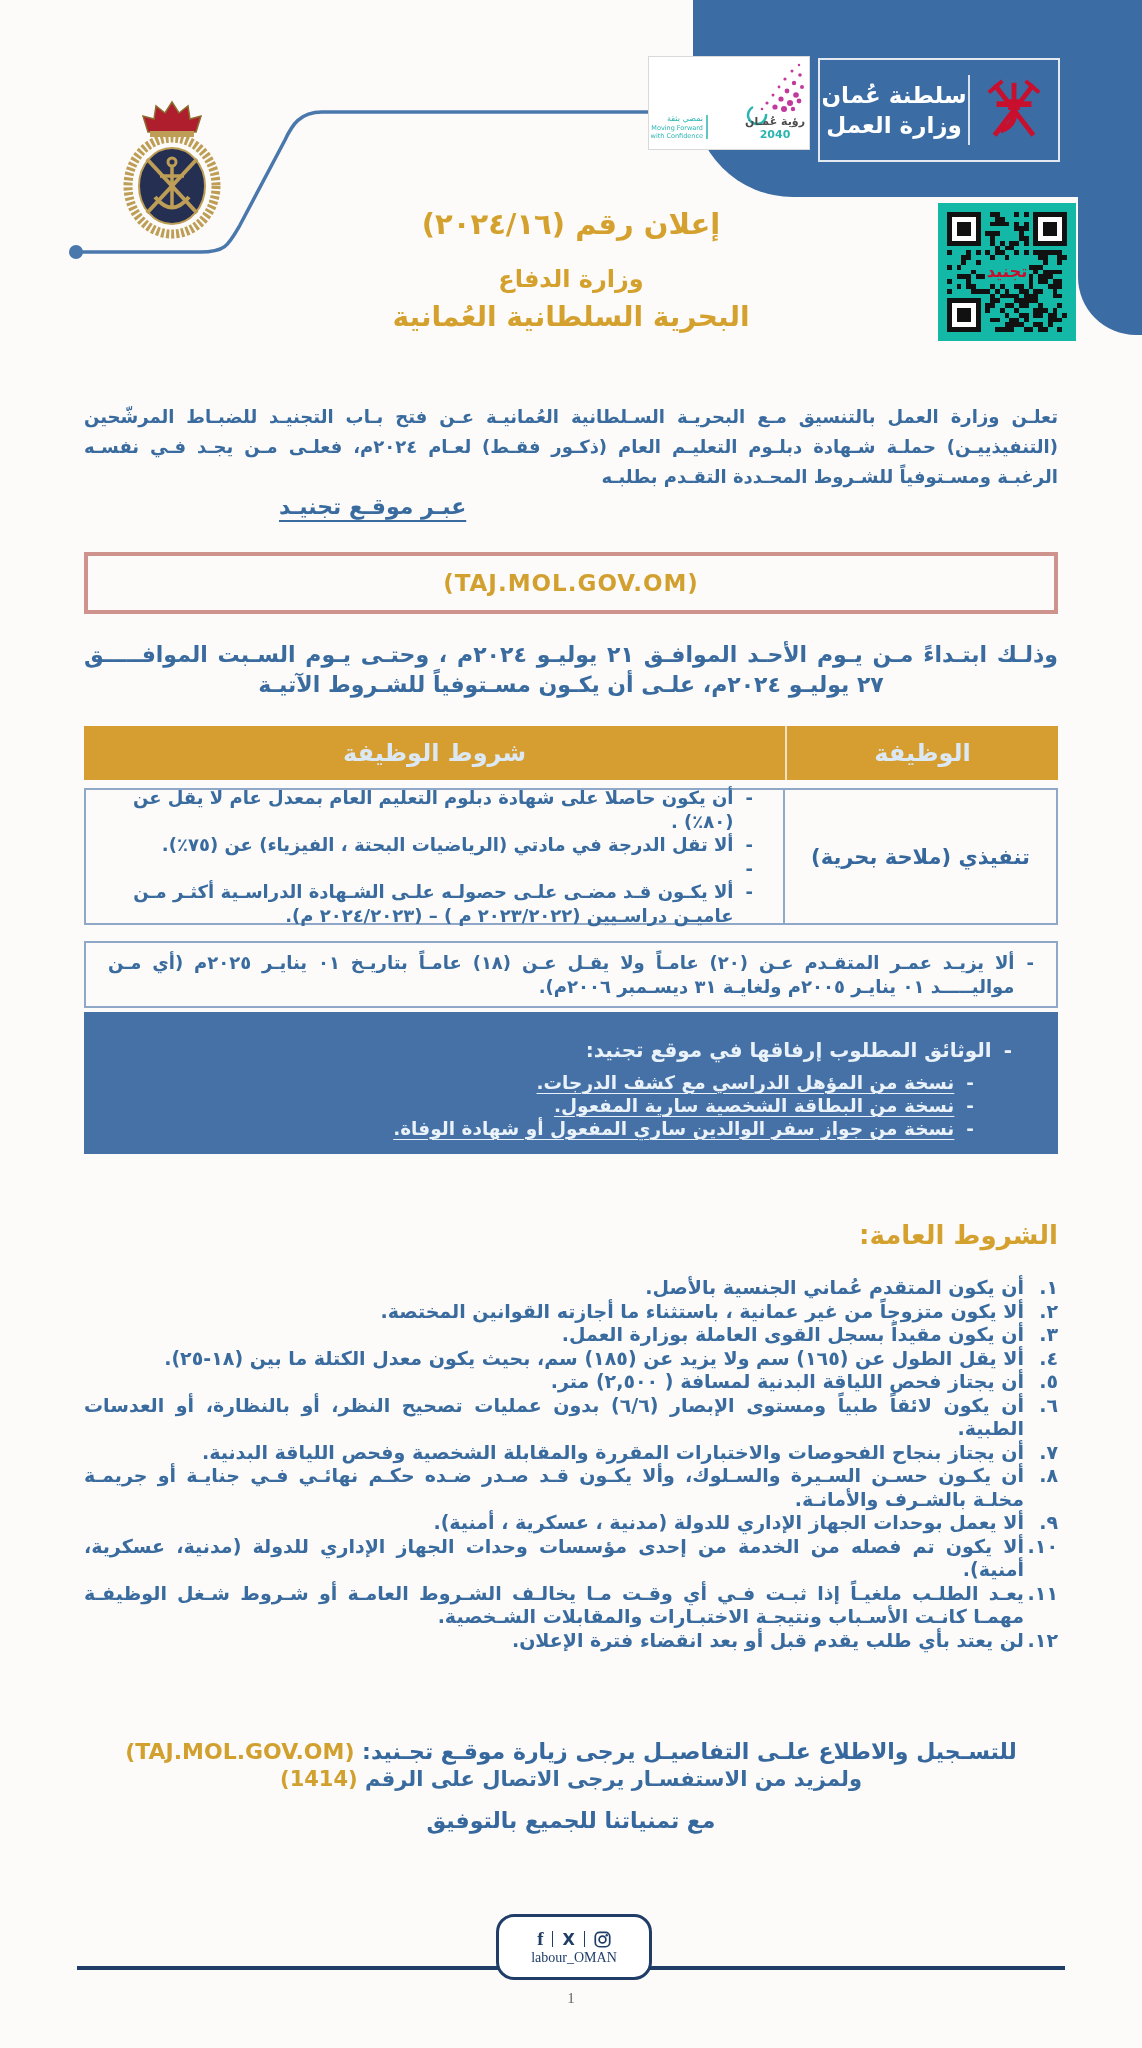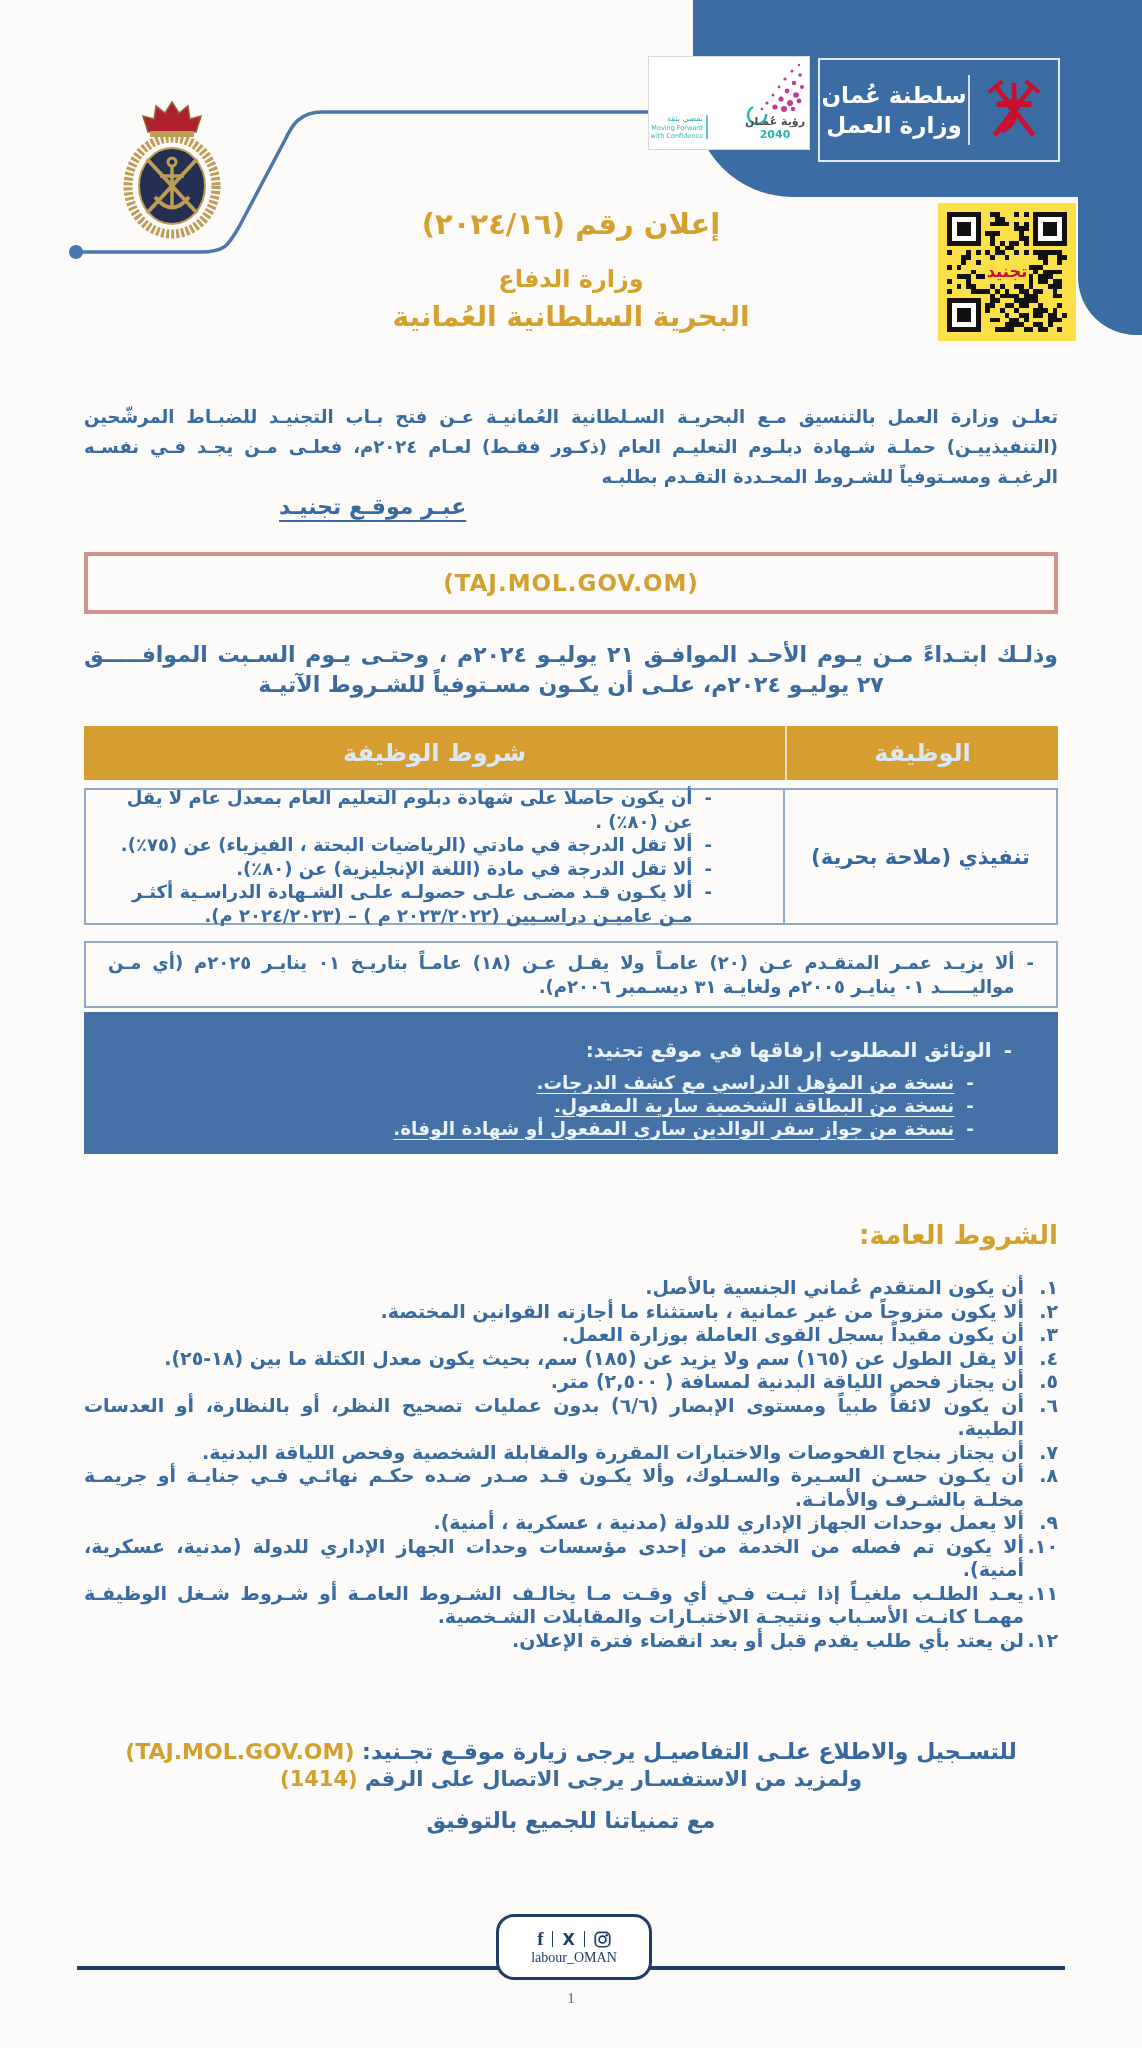--- a/index.html
+++ b/index.html
@@ -12,21 +12,21 @@
              border-bottom-left-radius:58px;}
   .curve-line{position:absolute;left:60px;top:95px;width:600px;height:175px;}
   .crest{position:absolute;left:116px;top:100px;width:112px;height:140px;}
   .vision-box{position:absolute;left:648px;top:56px;width:162px;height:94px;background:#fff;
               border:1px solid #d9d9d9;box-sizing:border-box;}
   .mol-box{position:absolute;left:818px;top:58px;width:242px;height:104px;border:2px solid rgba(255,255,255,.85);
            box-sizing:border-box;display:flex;flex-direction:row;align-items:center;}
   .mol-text{flex:1;text-align:center;color:#fff;font-weight:bold;line-height:30px;font-size:23px;}
   .mol-divider{width:2px;height:70px;background:rgba(255,255,255,.8);}
   .mol-emblem{width:88px;display:flex;align-items:center;justify-content:center;}
-  .qr-box{position:absolute;left:938px;top:203px;width:138px;height:138px;background:#fde047;
+  .qr-box{position:absolute;left:938px;top:203px;width:138px;height:138px;background:#14b8a6;
           display:flex;align-items:center;justify-content:center;}
   .qr-box svg{width:120px;height:120px;}
   
   .titles{position:absolute;left:0;right:0;top:207px;text-align:center;direction:rtl;}
   .t-announce{font-size:29px;font-weight:bold;color:#D5A12E;}
   .t-dept{font-size:24px;font-weight:bold;color:#D5A12E;margin-top:24px;}
   .t-navy{font-size:28px;font-weight:bold;color:#D5A12E;margin-top:7px;}
   .t-subject{font-size:26px;font-weight:bold;color:#D5A12E;margin-top:8px;}
   
   .content{position:absolute;left:84px;top:402px;width:974px;direction:rtl;color:#3A6B9F;}
@@ -39,21 +39,21 @@
   .dates{font-size:22px;font-weight:bold;line-height:30px;text-align:justify;text-align-last:center;
          margin:26px 0 0 0;}
   
   .jtable{margin-top:26px;}
   .thead{display:flex;height:54px;background:#D69E30;color:#DCE9F5;font-weight:bold;font-size:24px;}
   .hcell{display:flex;align-items:center;justify-content:center;}
   .hcell-job{width:271px;border-left:2px solid rgba(255,255,255,.7);text-align:right;}
   .hcell-cond{flex:1;}
   .trow{display:flex;margin-top:8px;border:2px solid #8FA8C8;height:137px;box-sizing:border-box;}
   .cell-job{width:271px;border-left:2px solid #8FA8C8;display:flex;align-items:center;justify-content:center;
-            font-size:21px;font-weight:bold;color:#36689E;margin-left:41px;}
+            font-size:21px;font-weight:bold;color:#36689E;}
   .cell-cond{flex:1;display:flex;flex-direction:column;justify-content:center;padding:6px 30px;}
   .cond-item{display:flex;font-size:18px;font-weight:bold;line-height:23.5px;}
   .dash{margin-left:12px;}
   .age-row{margin-top:16px;border:2px solid #8FA8C8;padding:8px 22px;display:flex;
            font-size:18px;font-weight:bold;line-height:23.5px;text-align:justify;}
   
   .docs-box{margin-top:4px;background:#4571A7;color:#E9F1F9;padding:26px 46px 14px 30px;}
   .docs-title{display:flex;font-size:20px;font-weight:bold;}
   .docs-list{margin:9px 38px 0 0;}
   .docs-item{display:flex;font-size:18.5px;font-weight:bold;line-height:23px;}
@@ -376,21 +376,20 @@
           <div class="cond-item">
               <span class="dash">-</span>
               <span>أن يكون حاصلا على شهادة دبلوم التعليم العام بمعدل عام لا يقل عن (٨٠٪) .</span>
             </div>
           <div class="cond-item">
               <span class="dash">-</span>
               <span>ألا تقل الدرجة في مادتي (الرياضيات البحتة ، الفيزياء) عن (٧٥٪).</span>
             </div>
           <div class="cond-item">
               <span class="dash">-</span>
-              <span>ألا تقل الدرجة في مادة (اللغة الإنجليزية) عن (٨٠٪).</span>
             </div>
           <div class="cond-item">
               <span class="dash">-</span>
               <span>ألا يكـون قـد مضـى علـى حصولـه علـى الشـهادة الدراسـية أكثـر مـن عاميـن دراسـيين (٢٠٢٣/٢٠٢٢ م ) – (٢٠٢٤/٢٠٢٣ م).</span>
             </div>
         </div>
       </div>
       <div class="age-row">
         <span class="dash">-</span>
         <span>ألا يزيـد عمـر المتقـدم عـن (٢٠) عامـاً ولا يقـل عـن (١٨) عامـاً بتاريـخ ٠١ ينايـر ٢٠٢٥م (أي مـن مواليـــــد ٠١ ينايـر ٢٠٠٥م ولغايـة ٣١ ديسـمبر ٢٠٠٦م).</span>

